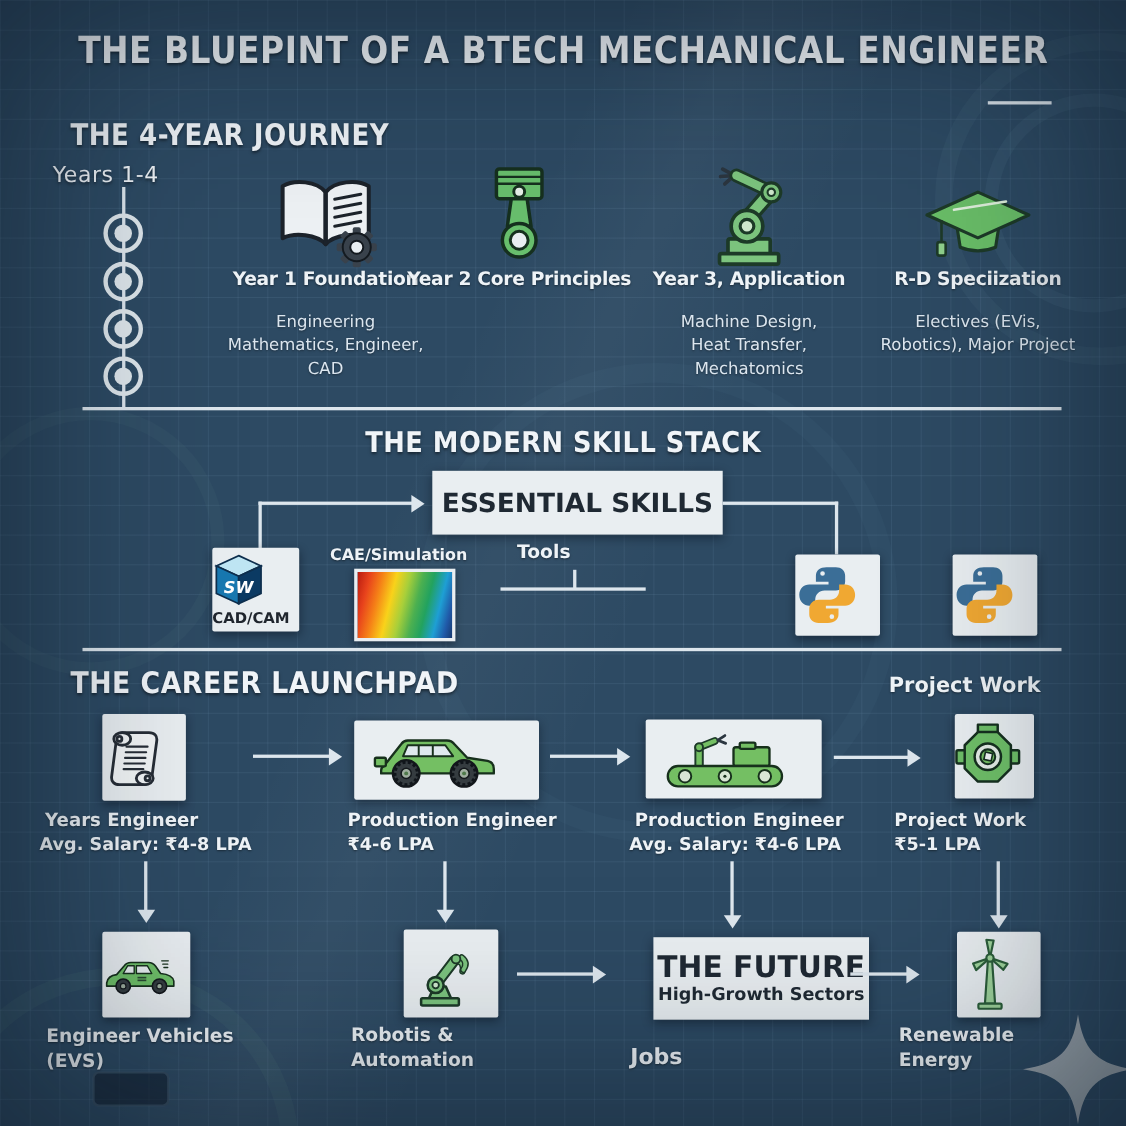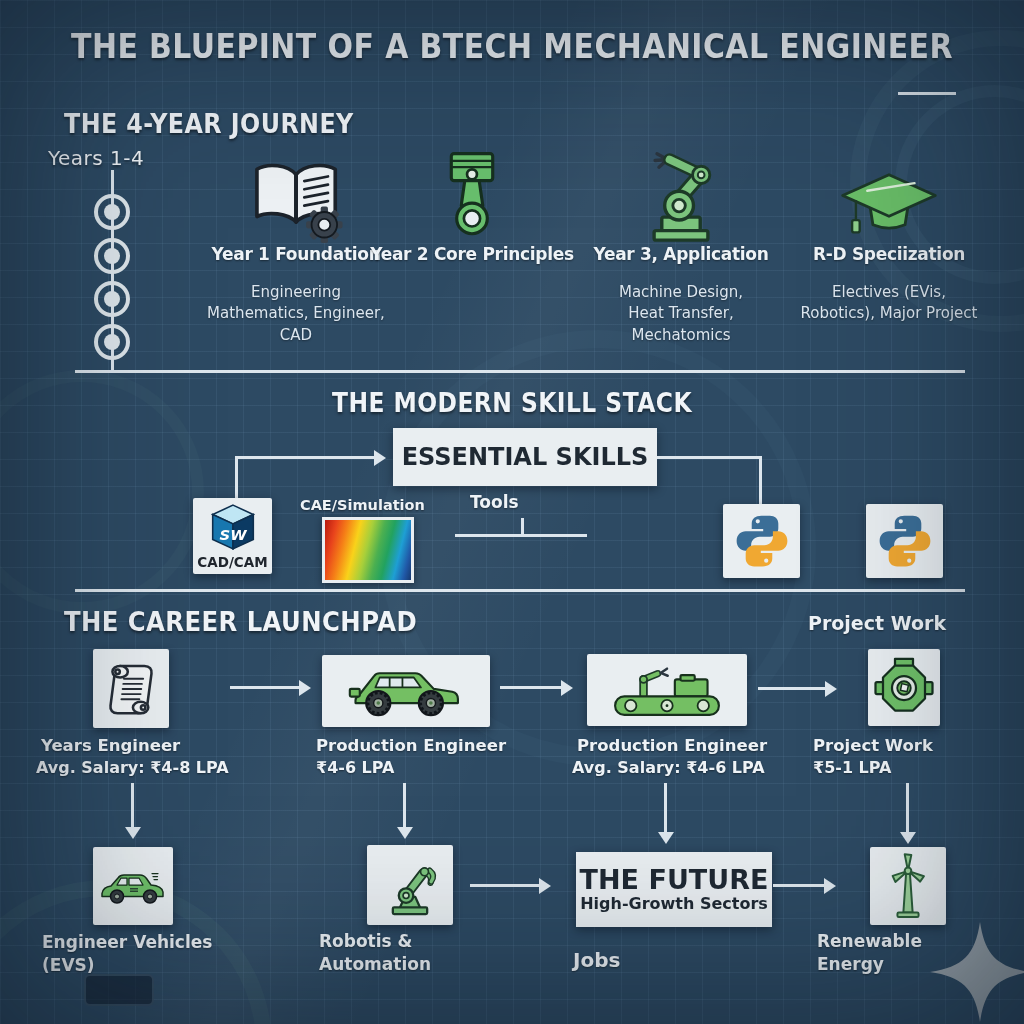--- a/index.html
+++ b/index.html
@@ -19,21 +19,21 @@
   .wm{position:absolute;border-radius:50%;pointer-events:none}
   .hline{position:absolute;background:#dde6ed;height:3px}
   .vline{position:absolute;background:#dde6ed;width:3px}
   .harrow{position:absolute;height:3px;background:#dde6ed}
   .harrow::after{content:"";position:absolute;right:-11px;top:-6.5px;width:0;height:0;
     border-left:12px solid #dde6ed;border-top:8px solid transparent;border-bottom:8px solid transparent}
   .varrow{position:absolute;width:3px;background:#dde6ed}
   .varrow::after{content:"";position:absolute;left:-6.5px;bottom:-11px;width:0;height:0;
     border-top:12px solid #dde6ed;border-left:8px solid transparent;border-right:8px solid transparent}
   .card{position:absolute;background:#e9eef1;box-shadow:0 3px 9px rgba(6,14,24,.45);
-    display:flex;flex-direction:column;align-items:center;justify-content:center;border-radius:2px}
+    display:flex;flex-direction:column;justify-content:center;border-radius:2px}
   .sech{position:absolute;color:#f0f4f8;font-weight:bold;text-shadow:0 2px 3px rgba(0,0,0,.5);
     letter-spacing:.5px;white-space:nowrap}
   .lbl{position:absolute;color:#eef3f7;font-weight:bold;white-space:nowrap;
     text-shadow:0 1px 2px rgba(0,0,0,.45)}
   .m-col{position:absolute;width:220px;text-align:center}
   .m-title{font-size:17px;font-weight:bold;letter-spacing:-.3px;white-space:nowrap;text-shadow:0 1px 2px rgba(0,0,0,.45)}
   .m-desc{margin-top:18px;font-size:15px;line-height:1.42;color:#dce6ef;font-weight:400;text-shadow:0 1px 2px rgba(0,0,0,.4)}
   .m-desc span{display:block;white-space:nowrap}
   .ring{position:absolute;border-radius:50%;border:4px solid #dfe7ec;width:28px;height:28px;background:transparent}
   .dot{position:absolute;border-radius:50%;background:#dfe7ec;width:16px;height:16px}
@@ -339,21 +339,21 @@
         <circle cx="44" cy="66" r="11" fill="#7cc47e"></circle>
         <circle cx="44" cy="66" r="4.5" fill="#cfe8cd" stroke-width="2.5"></circle>
       </g>
     </svg>
   </div>
   <div class="lbl" style="left:319px;top:931px;width:180px;font-size:17px">Robotis &amp;</div>
   <div class="lbl" style="left:319px;top:954px;width:180px;font-size:17px">Automation</div>
 
   <div class="harrow" style="left:470px;top:884px;width:70px"></div>
 
-  <div class="lightbox" style="left:576px;top:852px;width:196px;height:75px">
+  <div class="lightbox" style="left:594px;top:852px;width:196px;height:75px">
     <div class="t1" style="font-size:27px;line-height:1.05">THE FUTURE</div>
     <div class="t1" style="font-size:16px">High-Growth Sectors</div>
   </div>
   <div class="lbl" style="left:573px;top:948px;width:180px;font-size:20px">Jobs</div>
 
   <div class="harrow" style="left:773px;top:884px;width:52px"></div>
 
   <div class="card" style="left:870px;top:847px;width:76px;height:78px">
     <svg width="60" height="66" viewBox="0 0 90 100">
       <g stroke="#2c5e3a" stroke-width="3" stroke-linejoin="round">

